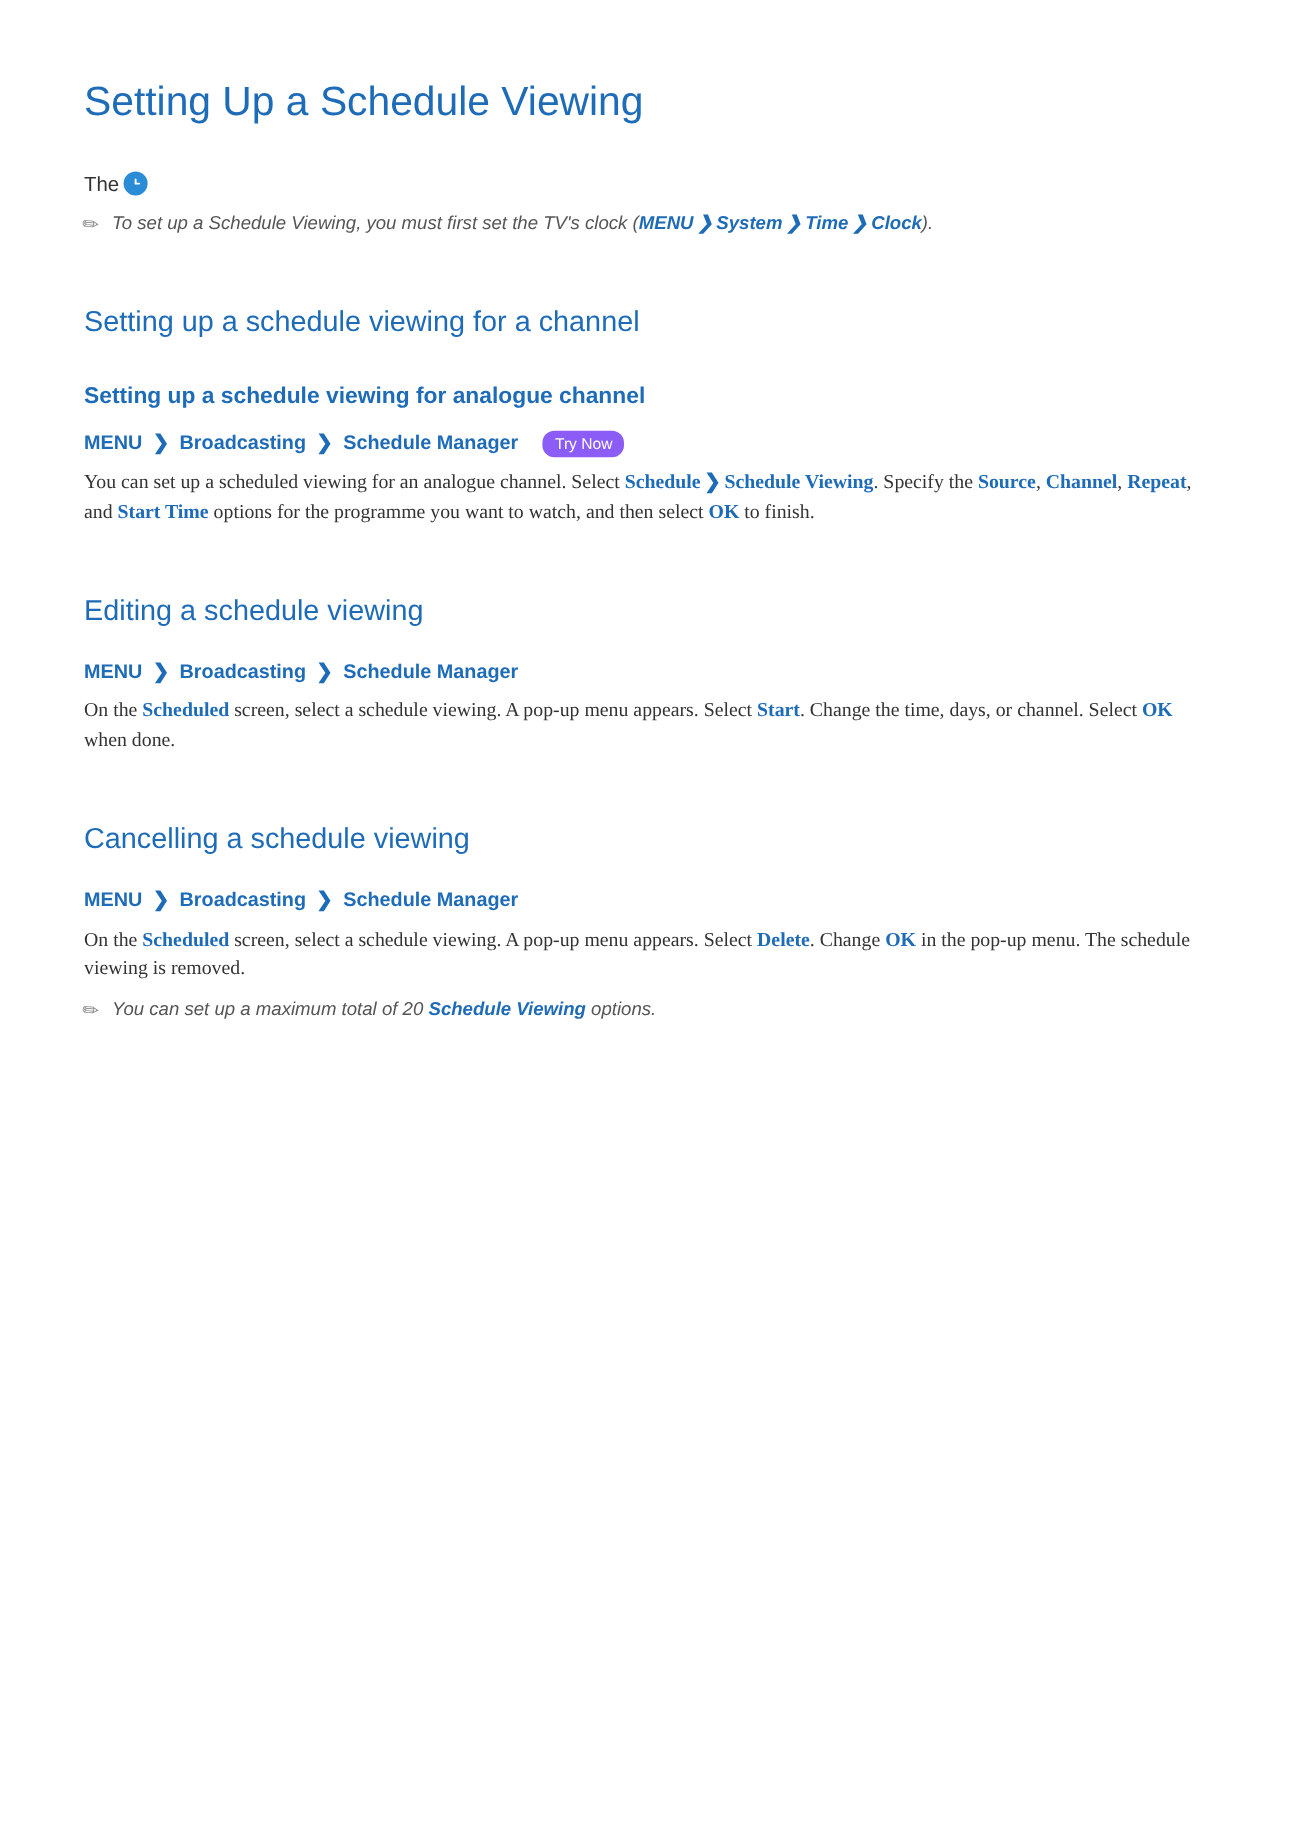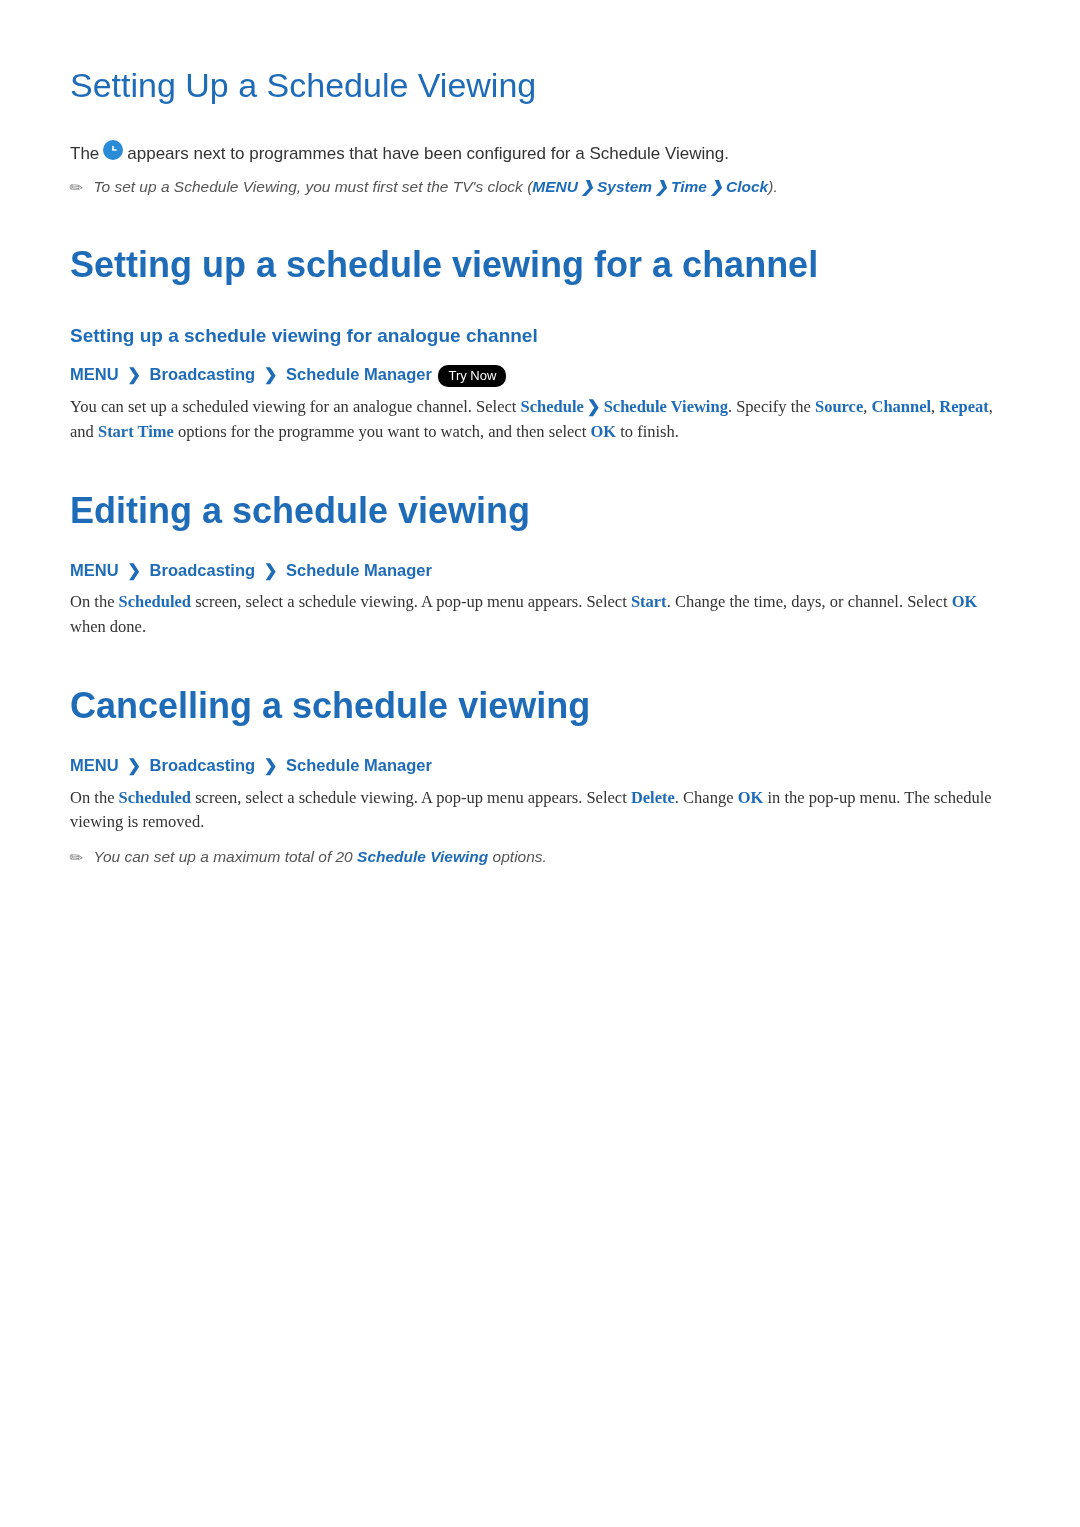--- a/index.html
+++ b/index.html
@@ -13,23 +13,23 @@
     box-sizing: border-box;
   }
   h1 {
     color: #1e6bb8;
     font-size: 34px;
     font-weight: normal;
     margin: 0 0 30px 0;
   }
   h2 {
     color: #1e6bb8;
-    font-size: 36px;
-    font-weight: bold;
-    margin: 39px 0 20px 0;
+    font-size: 24px;
+    font-weight: normal;
+    margin: 52px 0 20px 0;
   }
   h3.sub {
     color: #1e6bb8;
     font-size: 19px;
     font-weight: bold;
     margin: 30px 0 12px 0;
   }
   .navpath {
     margin: 4px 0 8px 0;
     font-size: 16.5px;
@@ -37,20 +37,21 @@
   .navpath .kw { color: #1e6bb8; font-weight: bold; }
   .navpath .chev {
     font-weight: bold;
     color: #1e6bb8;
     margin: 0 4px;
   }
   p { margin: 6px 0 10px 0; font-size: 16.5px; font-family: Liberation Serif, serif; }
   .kw { color: #1e6bb8; font-weight: bold; }
   .introline {
     display: flex;
+    align-items: center;
     gap: 4px;
     flex-wrap: wrap;
     font-size: 17px;
   }
   .clockicon {
     display: inline-flex;
     align-items: center;
     justify-content: center;
     width: 20px;
     height: 20px;
@@ -58,27 +59,27 @@
     background: #2a8bd6;
     color: #fff;
     font-size: 12px;
     line-height: 1;
     vertical-align: middle;
     position: relative;
     top: -1px;
   }
   .trynow {
     display: inline-block;
-    background: #000000;
+    background: #8b5cf6;
     color: #fff;
     border-radius: 10px;
     padding: 1px 10px;
     font-size: 13px;
     vertical-align: middle;
-    margin-left: 2px;
+    margin-left: 16px;
   }
   .noteblock {
     display: flex;
     align-items: flex-start;
     gap: 10px;
     margin: 8px 0 6px 0;
   }
   .noteblock .pen {
     color: #888;
     font-size: 16px;
@@ -105,21 +106,20 @@
 <h1>Setting Up a Schedule Viewing</h1>
 
 <div class="introline">
   <span>The</span>
   <span class="clockicon">
     <svg width="12" height="12" viewBox="0 0 12 12">
       <circle cx="6" cy="6" r="5" fill="none"></circle>
       <path d="M6 2.5 V6 H9" stroke="#fff" stroke-width="1.6" fill="none" stroke-linecap="round"></path>
     </svg>
   </span>
-  <span>appears next to programmes that have been configured for a Schedule Viewing.</span>
 </div>
 
 <div class="noteblock">
   <span class="pen">✎</span>
   <span class="notetext">
     <span>To set up a Schedule Viewing, you must first set the TV's clock (</span><span class="kw">MENU</span><span class="chev-inline">❯</span><span class="kw">System</span><span class="chev-inline">❯</span><span class="kw">Time</span><span class="chev-inline">❯</span><span class="kw">Clock</span><span>).</span>
   </span>
 </div>
 
 <h2>Setting up a schedule viewing for a channel</h2>

